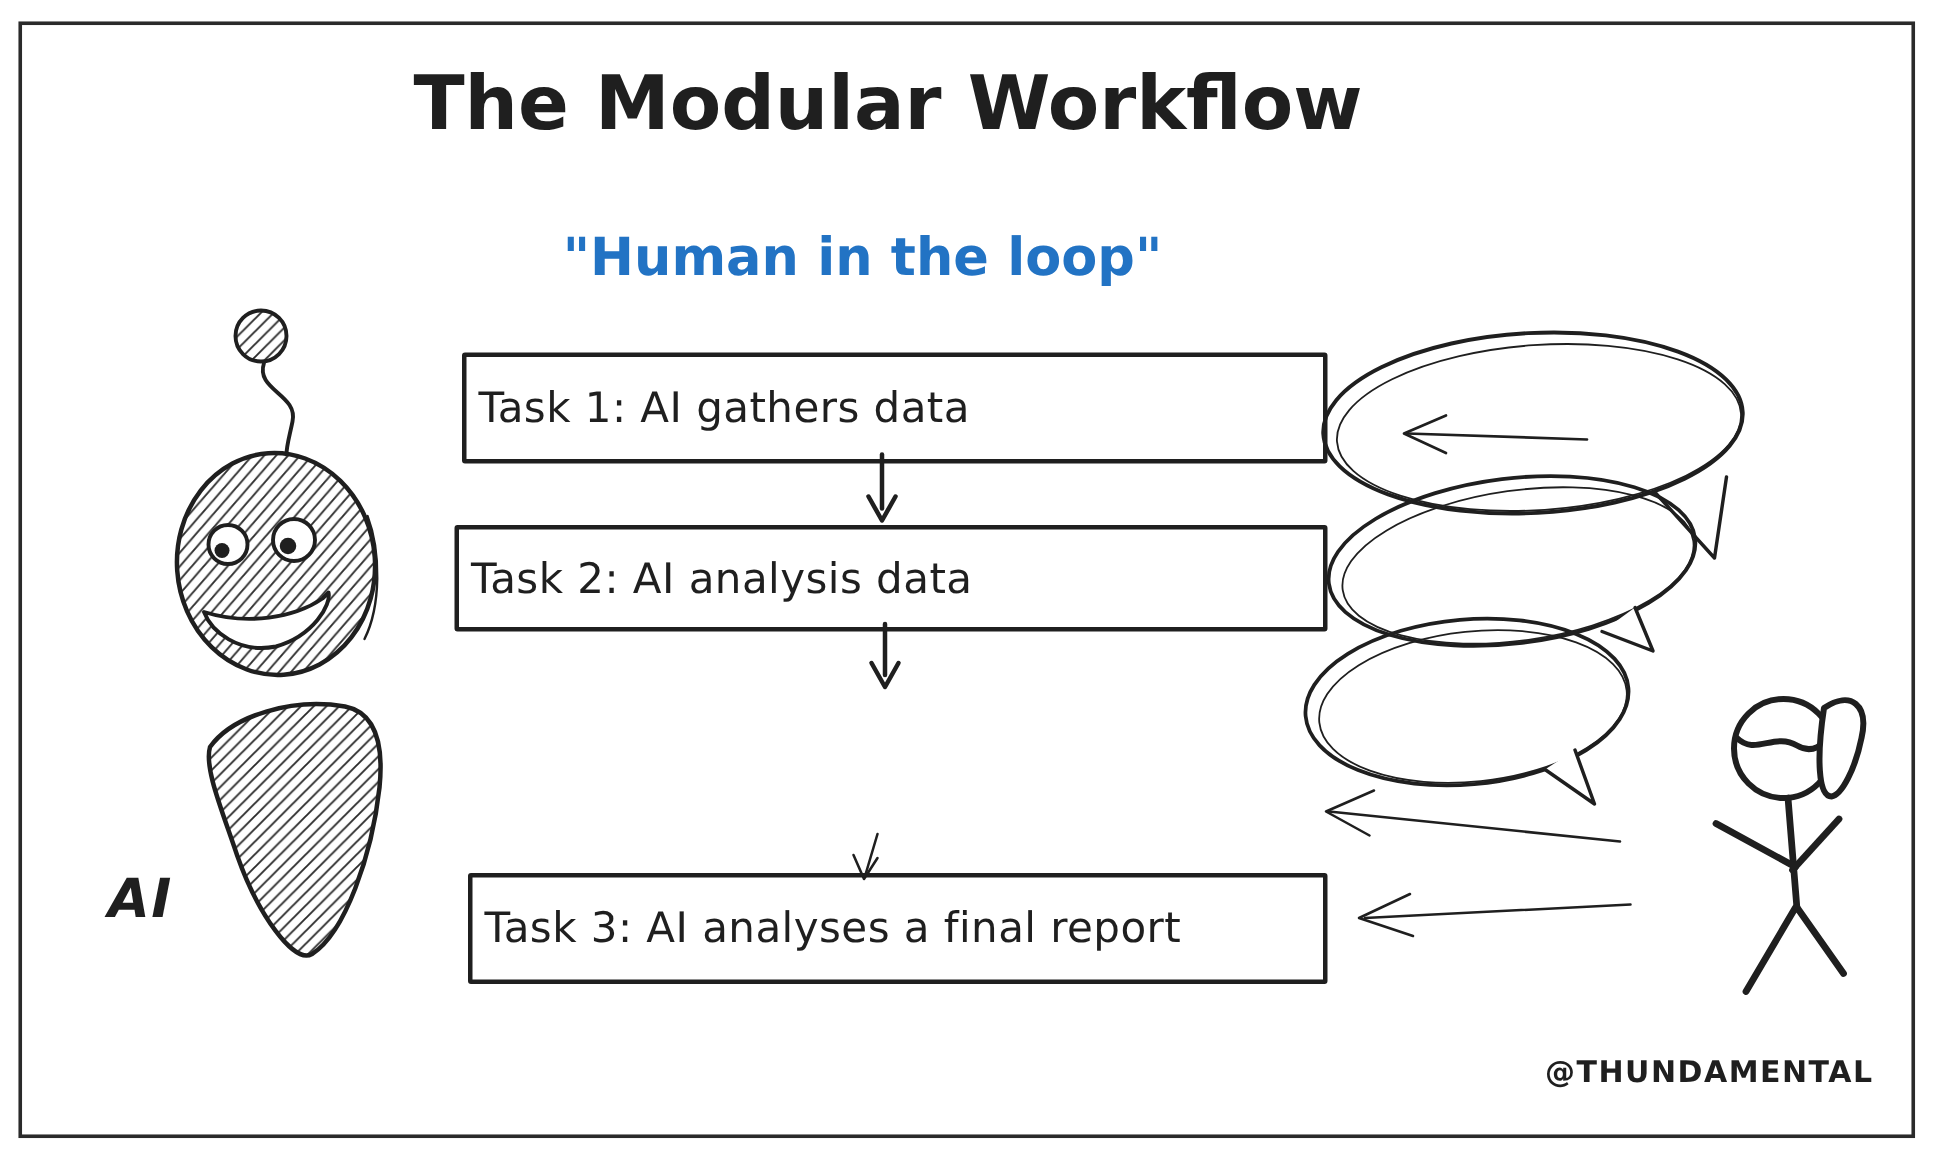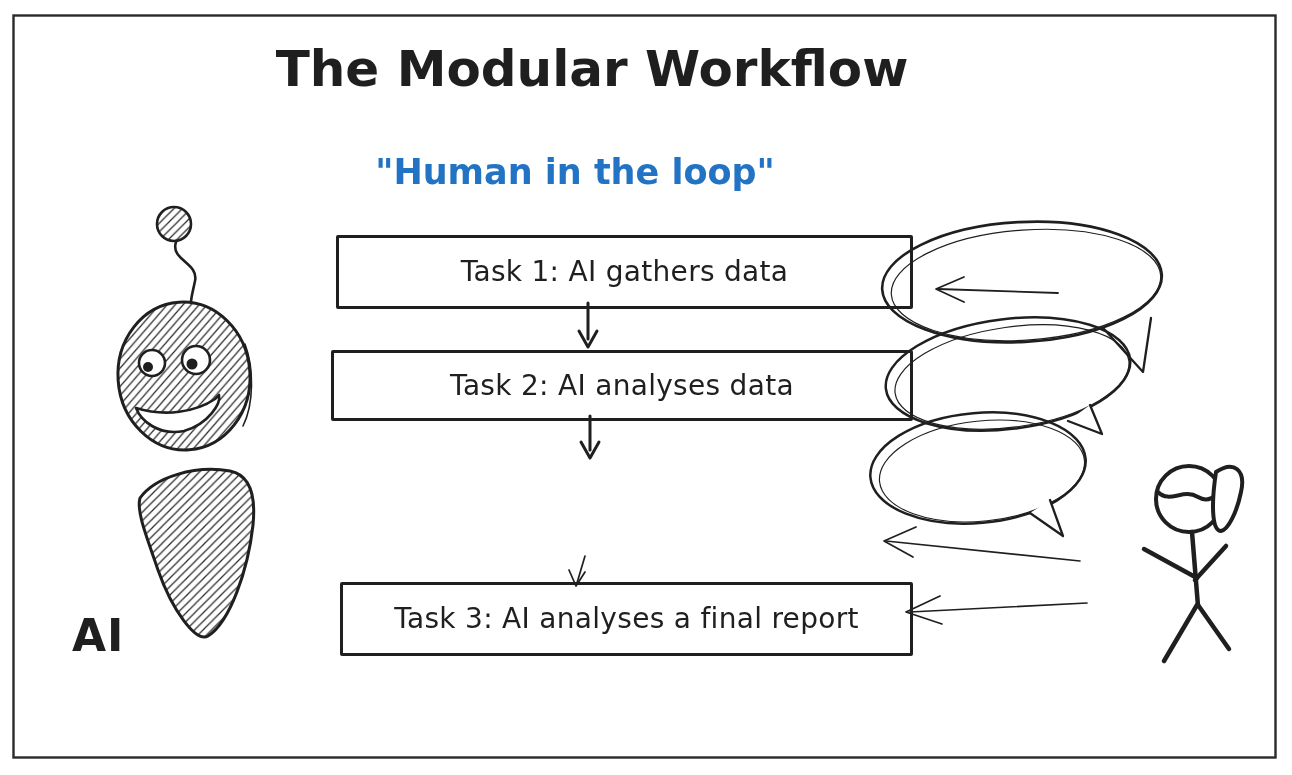--- a/index.html
+++ b/index.html
@@ -22,34 +22,32 @@
   .subtitle {
     left: 335px; top: 152px; width: 480px;
     font-size: 35px; font-weight: bold; text-align: center;
     color: #2273c4;
   }
   .task-box {
     position: absolute;
     border: 3px solid #1f1f1f;
     border-radius: 2px;
     display: flex; align-items: center; justify-content: center;
-    text-align: center;
     font-size: 28px; line-height: 1.35;
     letter-spacing: 0.3px;
     background: transparent;
-    margin-left: 28px;
   }
   .task-box span { display: block; width: 100%; padding: 0 8px; }
   .box1 { left: 308px; top: 235px; width: 571px; height: 68px; }
   .box2 { left: 303px; top: 350px; width: 576px; height: 65px; }
   .box3 { left: 310px; top: 462px; width: 569px; height: 94px; }
   .box4 { left: 312px; top: 582px; width: 567px; height: 68px; }
   .ai-label {
-    left: 72px; top: 610px; width: 90px;
-    font-size: 44px; font-weight: bold; 
+    left: 72px; top: 579px; width: 90px;
+    font-size: 36px; font-weight: bold; font-style: italic;
     letter-spacing: 1px;
   }
   .signature {
     left: 1030px; top: 702px; width: 215px;
     font-size: 20px; font-weight: bold; text-align: center;
     letter-spacing: 1px;
   }
 </style>
 </head>
 <body>
@@ -132,20 +130,21 @@
     </g>
   </svg>
 
   <div class="txt title">The Modular Workflow</div>
   <div class="txt subtitle">"Human in the loop"</div>
 
   <div class="task-box box1">
     <span>Task 1: AI gathers data</span>
   </div>
   <div class="task-box box2">
-    <span>Task 2: AI analyses data</span>
+    <span>Task 2: AI analysis data</span>
   </div>
   <div class="task-box box4">
     <span>Task 3: AI analyses a final report</span>
   </div>
 
   <div class="txt ai-label">AI</div>
+  <div class="txt signature">@THUNDAMENTAL</div>
 </div>
 
 </body></html>

